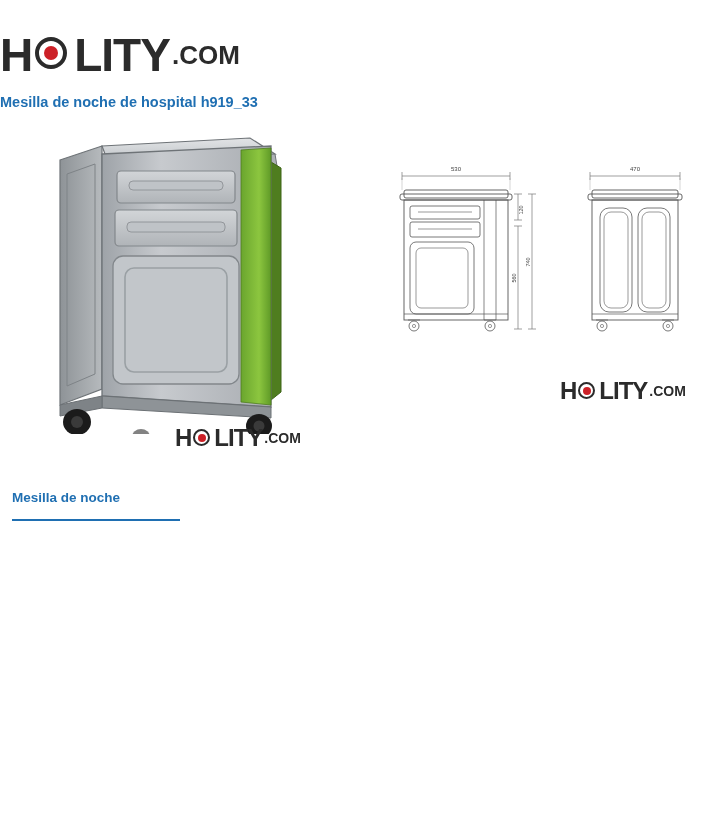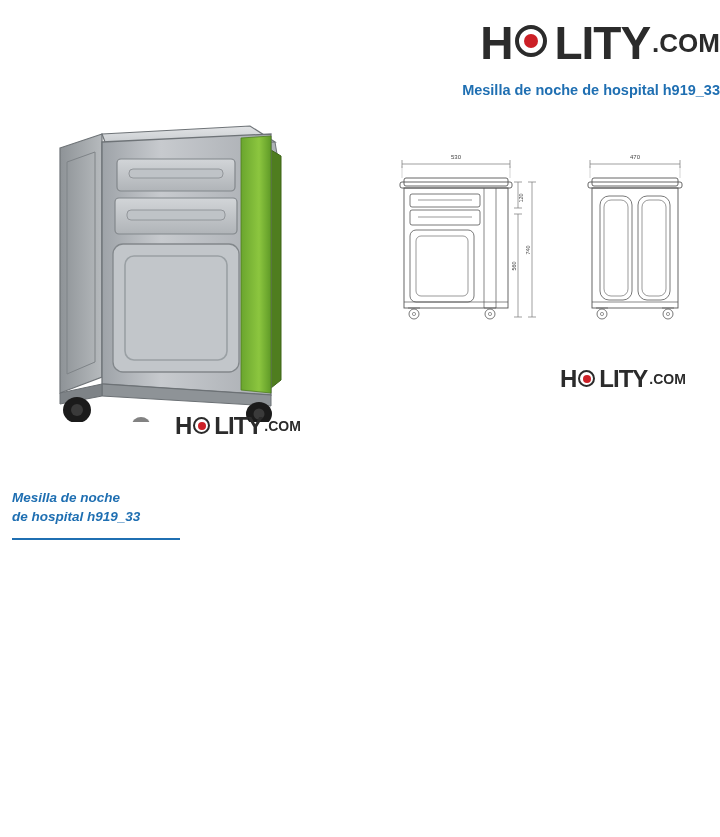--- a/index.html
+++ b/index.html
@@ -12,22 +12,22 @@
     background: #ffffff;
     font-family: "Liberation Sans", sans-serif;
     color: #333;
     position: relative;
     overflow: hidden;
   }
 
   
   .logo-wrap {
     width: 100%;
-    text-align: right;
-    padding-top: 20px;
+    text-align: left;
+    padding-top: 32px;
   }
   .logo {
     display: inline-block;
     font-family: "Liberation Sans", sans-serif;
     font-weight: bold;
     letter-spacing: -1px;
     line-height: 1;
     position: relative;
     white-space: nowrap;
   }
@@ -69,21 +69,21 @@
 
   
   .logo.small .logo-main { font-size: 24px; }
   .logo.small .logo-com  { font-size: 14px; }
   .logo.small .logo-o { width: 21px; height: 21px; }
   .logo.small .logo-o .ring { left:1px; top:1px; width:17px; height:17px; border-width:2.5px; }
   .logo.small .logo-o .dot { left:6px; top:6px; width:8px; height:8px; }
 
   
   .page-title {
-    text-align: right;
+    text-align: left;
     color: #1f6fb2;
     font-size: 14.5px;
     font-weight: bold;
     margin-top: 16px;
   }
 
   
   .content {
     position: relative;
     width: 720px;
@@ -117,21 +117,20 @@
     left: 560px;
     top: 255px;
   }
 
   
   .caption-block {
     position: absolute;
     left: 12px;
     top: 488px;
     width: 300px;
-    font-style: italic;
   }
   .caption-title {
     color: #1f6fb2;
     font-size: 13.5px;
     font-weight: bold;
     line-height: 19px;
   }
   .caption-rule {
     width: 168px;
     height: 2px;
@@ -307,15 +306,14 @@
 
   <div class="draw-logo">
     <div class="logo small">
       <span class="logo-main">H</span><span class="logo-o"><span class="ring"></span><span class="dot"></span></span><span class="logo-main">LITY</span><span class="logo-com">.COM</span>
     </div>
   </div>
 </div>
 
 <div class="caption-block">
   <div class="caption-title">Mesilla de noche</div>
-  <div class="caption-title">de hospital h919_33</div>
   <div class="caption-rule"></div>
 </div>
 
 </body></html>

